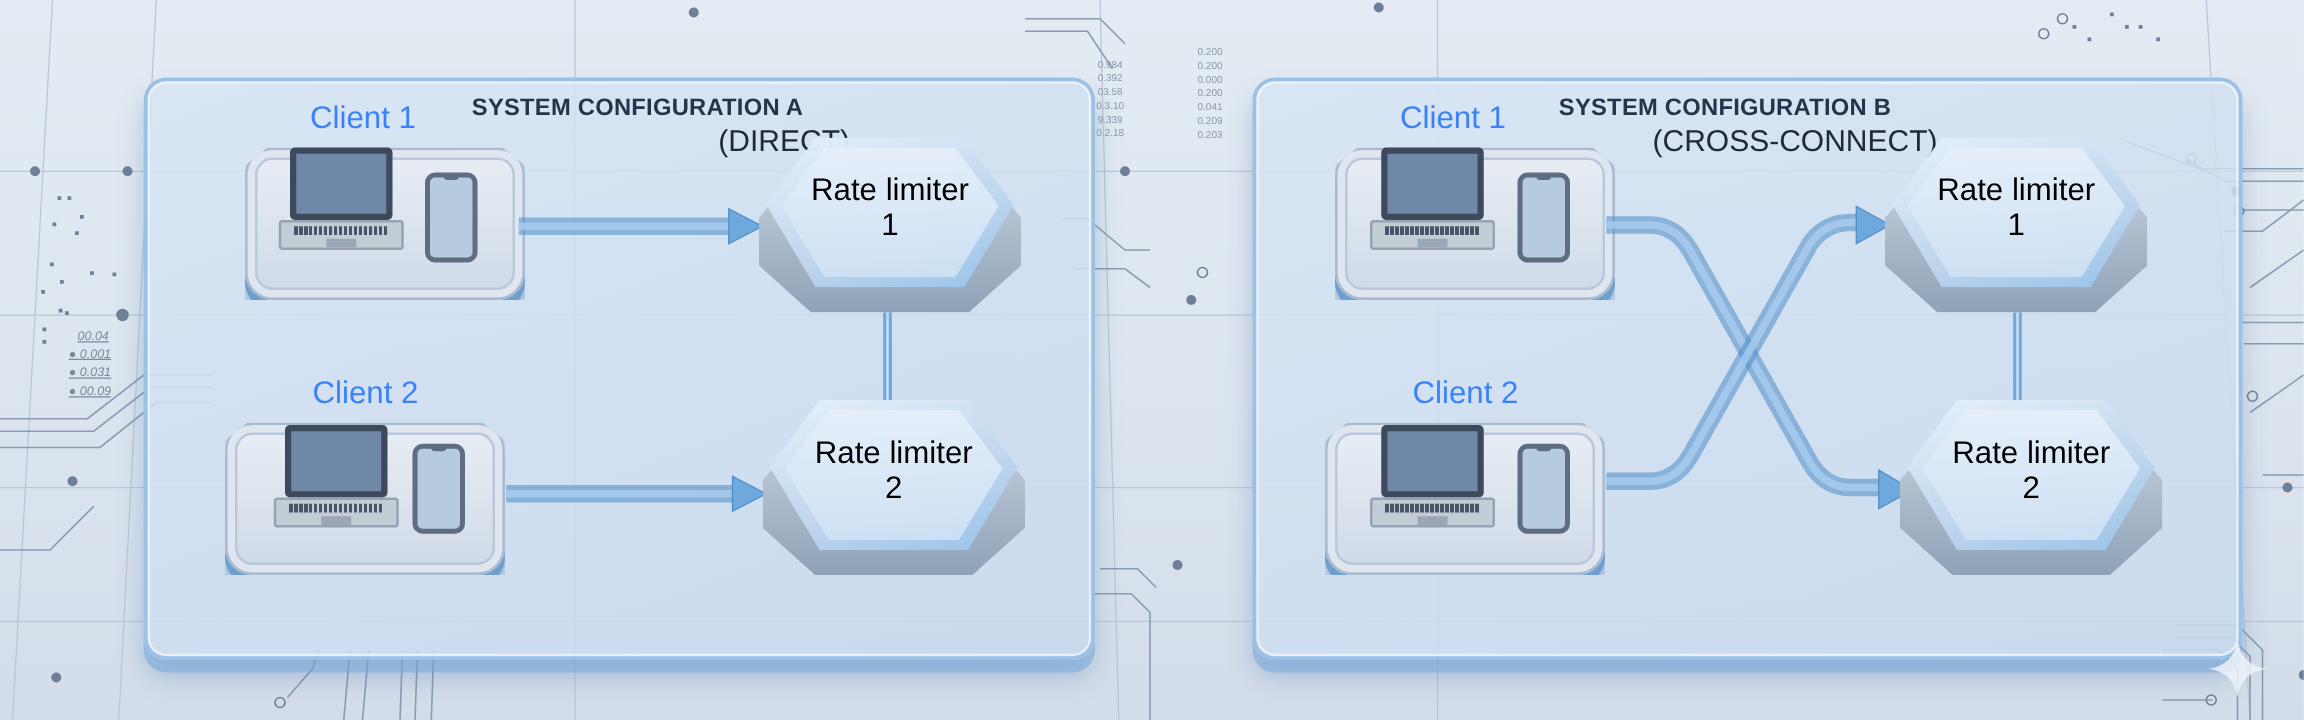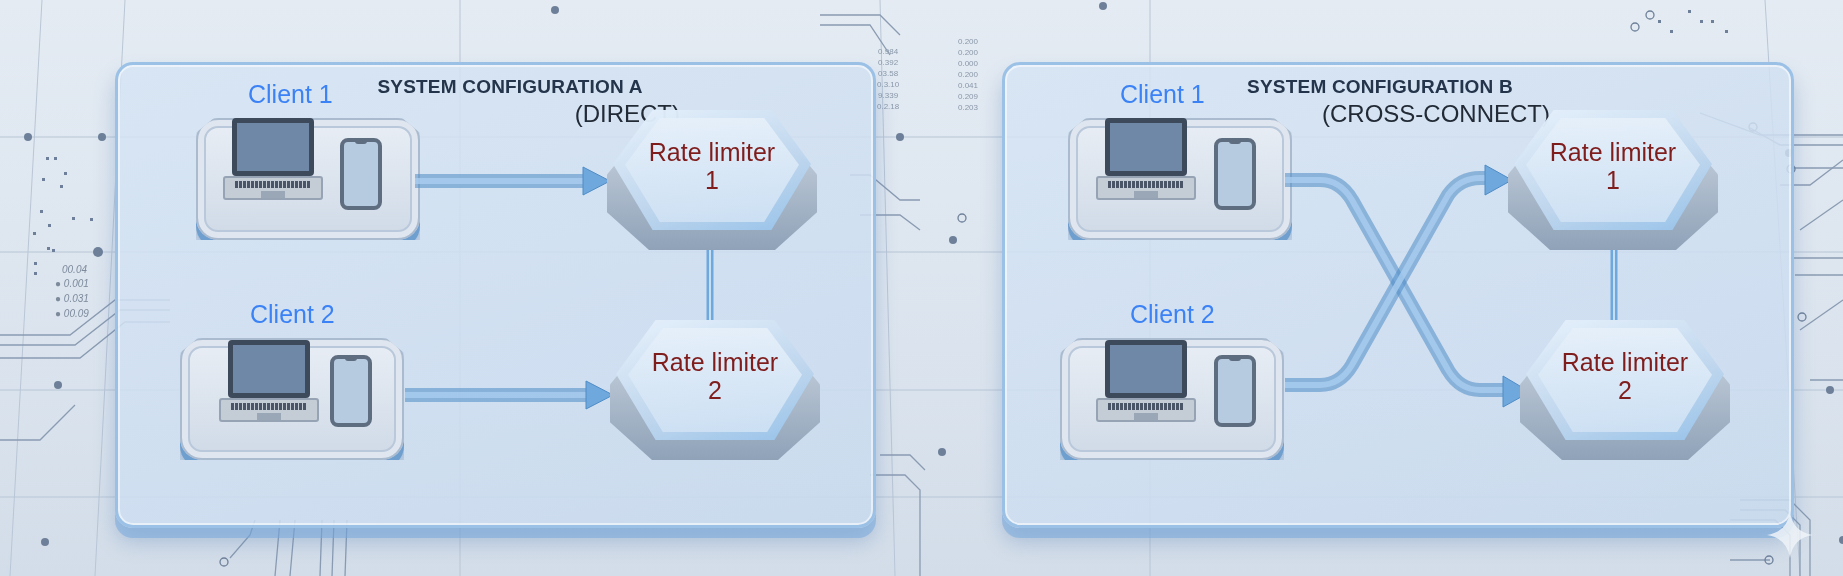--- a/index.html
+++ b/index.html
@@ -4,21 +4,21 @@
   <style>
     html, body { margin: 0; padding: 0; }
     body {
       width: 1843px; height: 576px; overflow: hidden; position: relative;
       background: linear-gradient(180deg, #e4ebf3 0%, #dbe4ee 60%, #d3dde9 100%);
       font-family: "Liberation Sans", sans-serif;
     }
     .bg-svg { position: absolute; left: 0; top: 0; width: 1843px; height: 576px; }
     .num-col { position: absolute; font-family: "Liberation Sans", sans-serif; font-size: 8px; color: #8a98aa; line-height: 11px; text-align: center; }
     .num-col div { white-space: nowrap; }
-    .num-italic { font-style: italic; font-size: 10px; color: #7c8a9c; line-height: 15px; }
+    .num-italic { font-style: italic; font-size: 10px; color: #7c8a9c; line-height: 15px; text-decoration: underline; }
     .panel {
       position: absolute; border-radius: 18px;
       background: linear-gradient(160deg, rgba(214,228,244,0.85) 0%, rgba(200,218,238,0.85) 100%);
       border: 3px solid rgba(150,190,230,0.9);
       box-shadow: 0 10px 0 rgba(120,170,220,0.55), 0 14px 20px rgba(90,130,180,0.35), inset 0 0 0 2px rgba(255,255,255,0.55);
     }
     .title { position: absolute; font-weight: bold; font-size: 19px; color: #24344a; text-align: center; letter-spacing: 0.2px; }
     .subtitle { position: absolute; font-size: 24px; color: #222a36; text-align: right; }
     .client-label { position: absolute; font-size: 25px; color: #3b82f6; }
     .client-base {
@@ -32,21 +32,21 @@
     .laptop .screen { width: 82px; height: 58px; background: #6f88a8; border: 5px solid #3c4a5c; border-radius: 4px; box-sizing: border-box; }
     .laptop .keyboard { width: 100px; height: 24px; margin-left: -9px; background: #c4ccd6; border: 2px solid #95a3b4; border-radius: 3px; box-sizing: border-box; position: relative; }
     .laptop .keys { position: absolute; left: 10px; top: 3px; width: 76px; height: 7px; background: repeating-linear-gradient(90deg, #4a5668 0 3px, #c4ccd6 3px 4px); }
     .laptop .pad { position: absolute; left: 36px; top: 13px; width: 24px; height: 7px; background: #9aa7b6; }
     .phone { position: absolute; width: 42px; height: 72px; background: #b6cae0; border: 4px solid #5e6d80; border-radius: 8px; box-sizing: border-box; }
     .phone::before { content: ""; position: absolute; left: 11px; top: -1px; width: 12px; height: 3px; background: #5e6d80; border-radius: 0 0 3px 3px; }
     .hex-wrap { position: absolute; width: 210px; height: 140px; }
     .hex-base { position: absolute; left: 0; top: 14px; width: 210px; height: 126px; background: linear-gradient(180deg,#cbd5e0,#8fa2b8); clip-path: polygon(20% 0, 80% 0, 100% 40%, 100% 70%, 80% 100%, 20% 100%, 0 70%, 0 40%); }
     .hex-top { position: absolute; left: 6px; top: 0; width: 198px; height: 120px; background: linear-gradient(160deg, rgba(232,242,252,0.97) 0%, rgba(190,214,238,0.97) 60%, rgba(150,195,235,0.97) 100%); clip-path: polygon(20% 0, 80% 0, 100% 45%, 80% 100%, 20% 100%, 0 45%); }
     .hex-inner { position: absolute; left: 18px; top: 8px; width: 174px; height: 104px; background: linear-gradient(180deg, rgba(230,240,250,0.9), rgba(208,226,244,0.9)); clip-path: polygon(20% 0, 80% 0, 100% 45%, 80% 100%, 20% 100%, 0 45%); }
-    .hex-label { position: absolute; left: 0; top: 28px; width: 210px; text-align: center; font-size: 25px; line-height: 28px; color: #7f1d1d; }
+    .hex-label { position: absolute; left: 0; top: 28px; width: 210px; text-align: center; font-size: 25px; line-height: 28px; color: #000000; }
     .wire-svg { position: absolute; left: 0; top: 0; width: 1843px; height: 576px; pointer-events: none; }
   </style>
 </head>
 <body>
 
 <svg class="bg-svg" viewBox="0 0 1843 576">
   <g stroke="#b9c6d6" stroke-width="1" fill="none">
     <line x1="0" y1="137" x2="1843" y2="137"></line>
     <line x1="0" y1="252" x2="1843" y2="252"></line>
     <line x1="0" y1="390" x2="1843" y2="390"></line>

